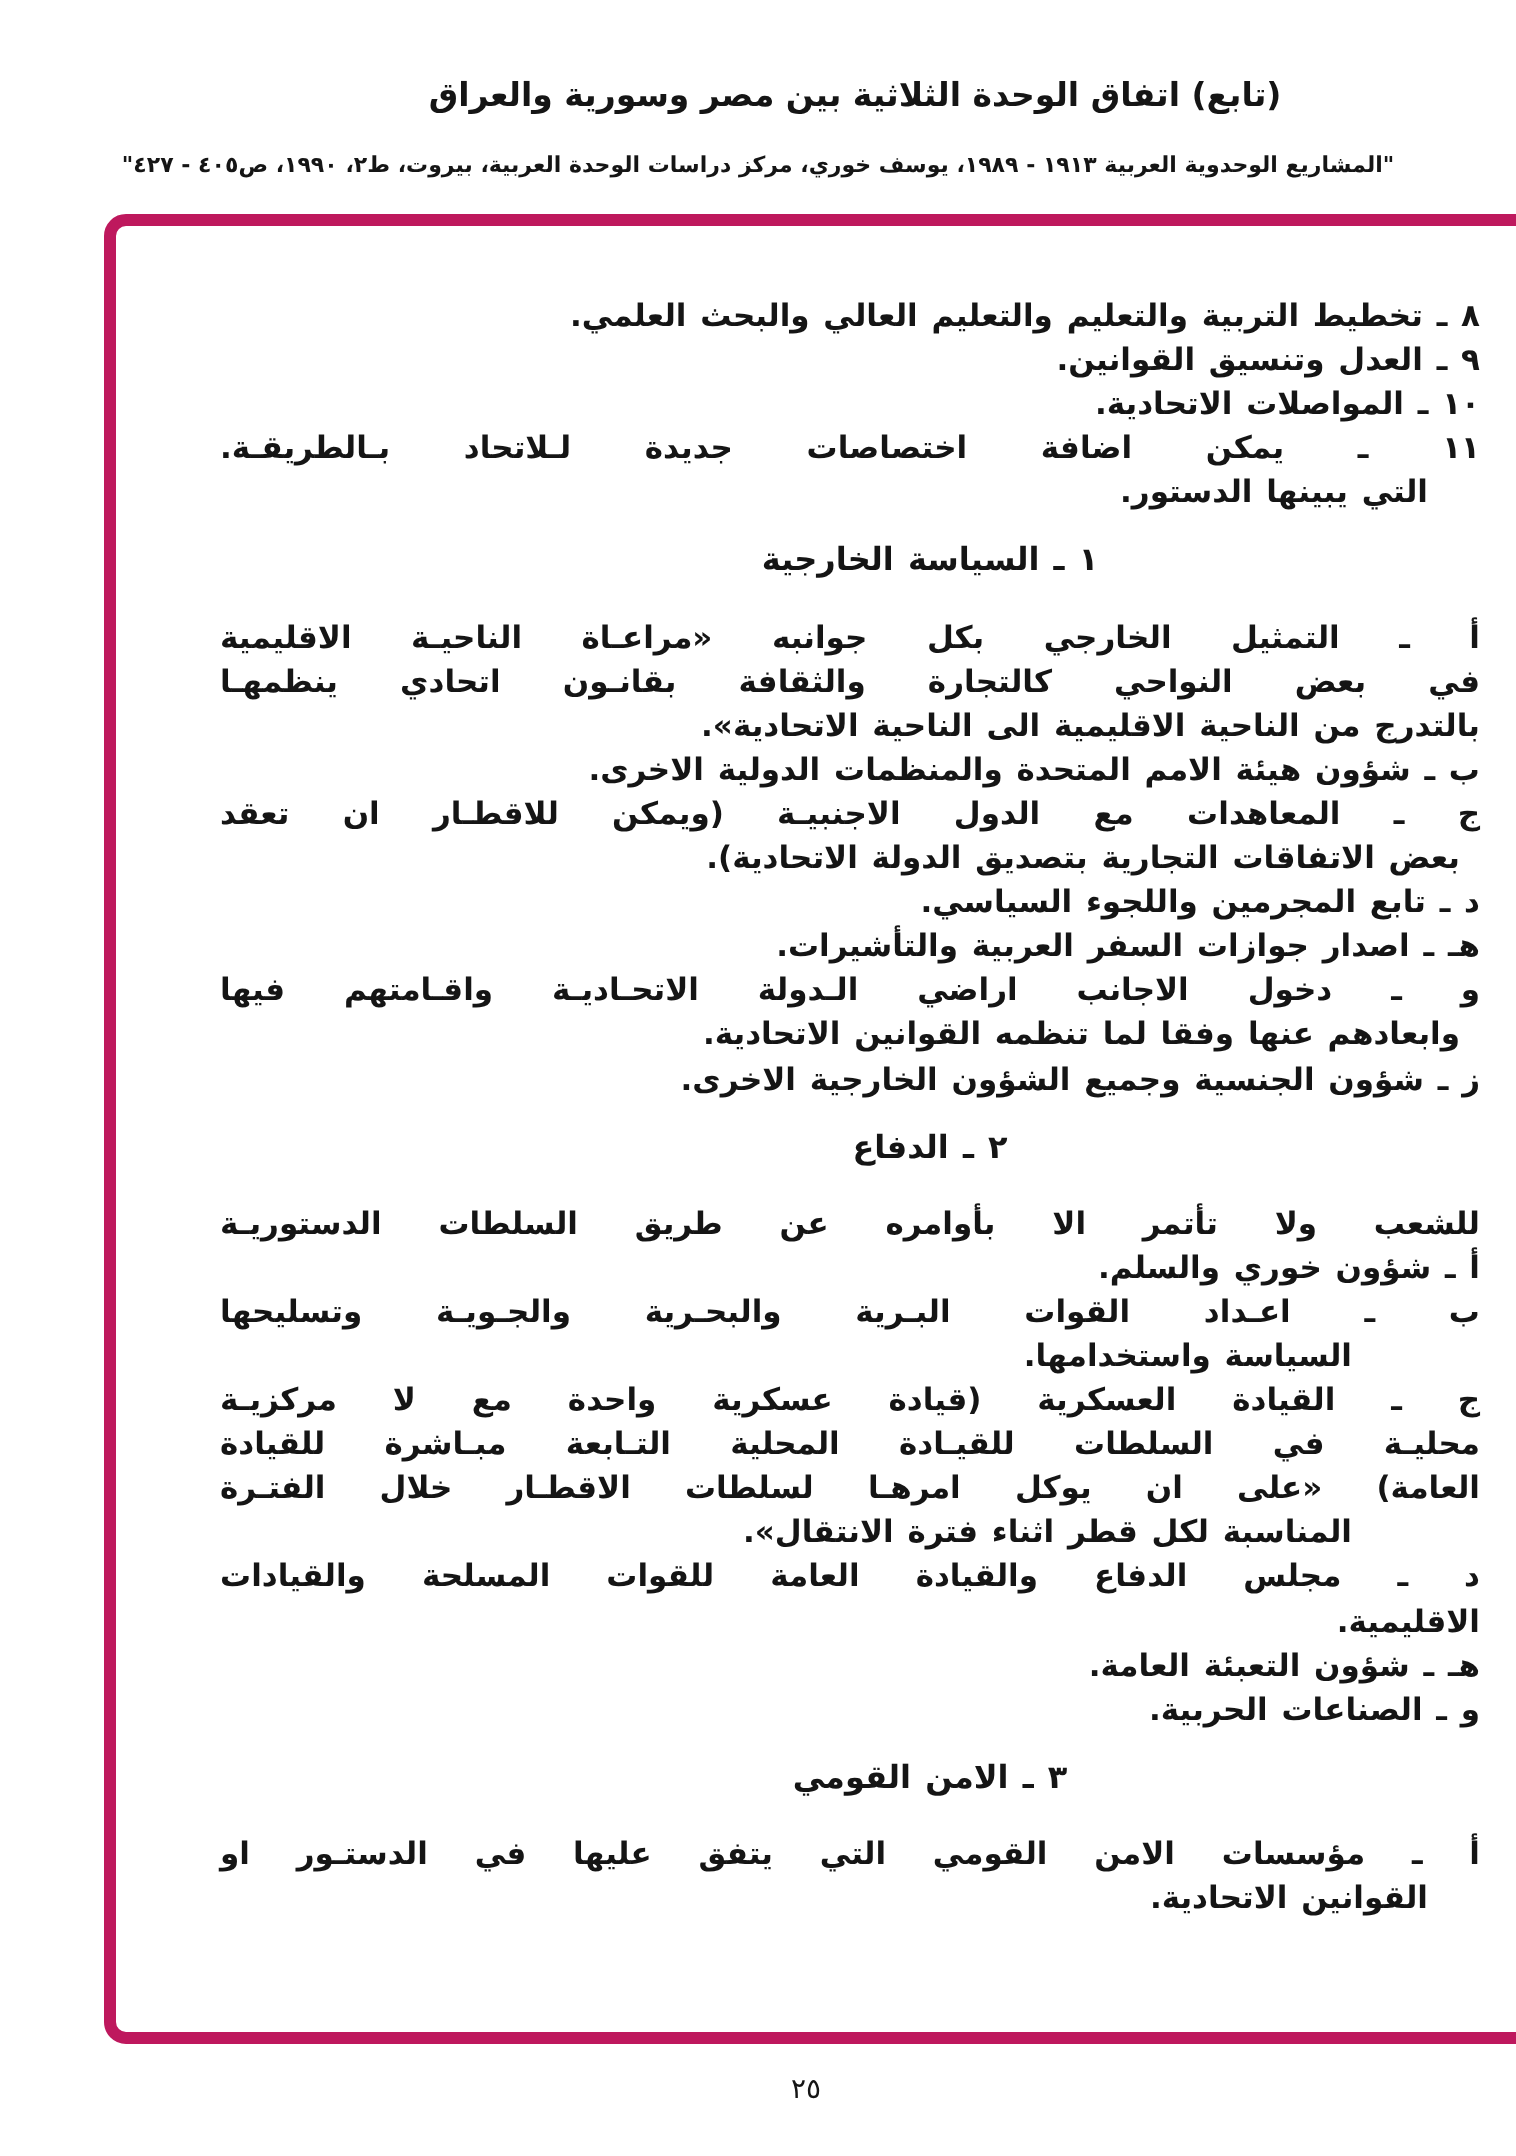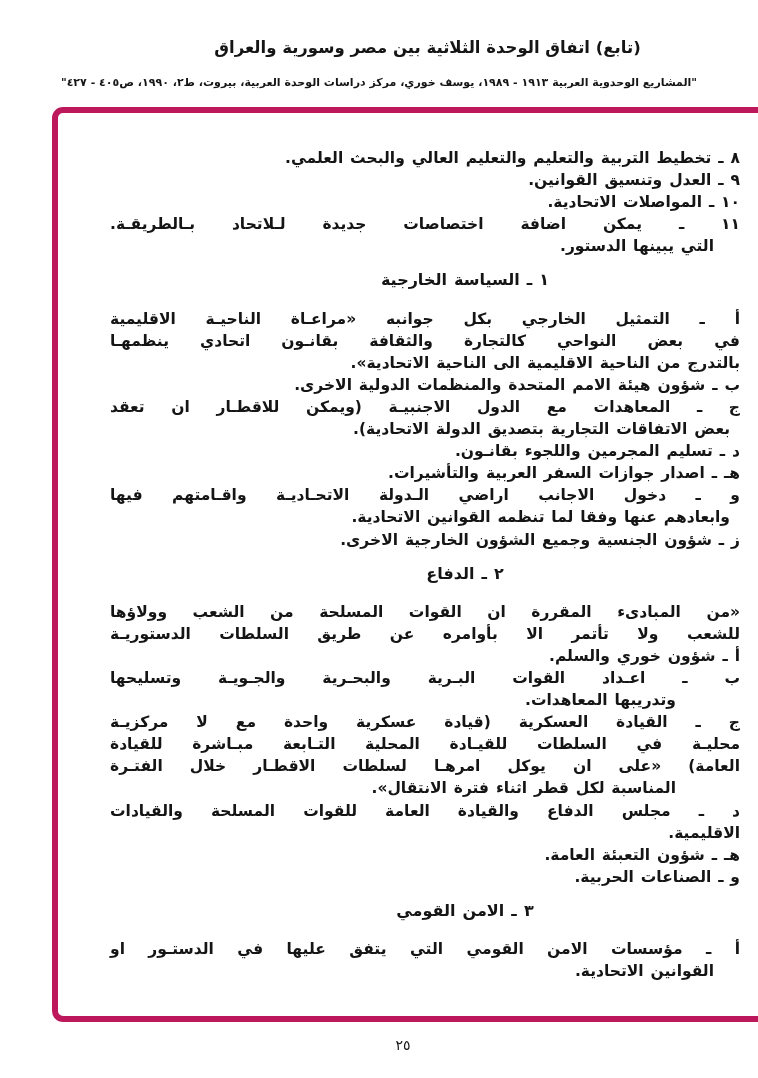--- a/index.html
+++ b/index.html
@@ -75,32 +75,31 @@
     <div class="ln just">١١ ـ يمكن اضافة اختصاصات جديدة لـلاتحاد بـالطريقـة.</div>
     <div class="ln ind-m">التي يبينها الدستور.</div>
 
     <div class="sec-h">١ ـ السياسة الخارجية</div>
     <div class="ln just">أ ـ التمثيل الخارجي بكل جوانبه «مراعـاة الناحيـة الاقليمية</div>
     <div class="ln just">في بعض النواحي كالتجارة والثقافة بقانـون اتحادي ينظمهـا</div>
     <div class="ln">بالتدرج من الناحية الاقليمية الى الناحية الاتحادية».</div>
     <div class="ln">ب ـ شؤون هيئة الامم المتحدة والمنظمات الدولية الاخرى.</div>
     <div class="ln just">ج ـ المعاهدات مع الدول الاجنبيـة (ويمكن للاقطـار ان تعقد</div>
     <div class="ln ind-s">بعض الاتفاقات التجارية بتصديق الدولة الاتحادية).</div>
-    <div class="ln">د ـ تسليم المجرمين واللجوء بقانـون.</div>
+    <div class="ln">د ـ تابع المجرمين واللجوء السياسي.</div>
     <div class="ln">هـ ـ اصدار جوازات السفر العربية والتأشيرات.</div>
     <div class="ln just">و ـ دخول الاجانب اراضي الـدولة الاتحـاديـة واقـامتهم فيها</div>
     <div class="ln ind-s">وابعادهم عنها وفقا لما تنظمه القوانين الاتحادية.</div>
     <div class="ln">ز ـ شؤون الجنسية وجميع الشؤون الخارجية الاخرى.</div>
 
     <div class="sec-h">٢ ـ الدفاع</div>
-    <div class="ln just">«من المبادىء المقررة ان القوات المسلحة من الشعب وولاؤها</div>
     <div class="ln just">للشعب ولا تأتمر الا بأوامره عن طريق السلطات الدستوريـة</div>
     <div class="ln">أ ـ شؤون خوري والسلم.</div>
     <div class="ln just">ب ـ اعـداد القوات البـرية والبحـرية والجـويـة وتسليحها</div>
-    <div class="ln ind-l">وتدريبها المعاهدات.</div>
+    <div class="ln ind-l">السياسة واستخدامها.</div>
     <div class="ln just">ج ـ القيادة العسكرية (قيادة عسكرية واحدة مع لا مركزيـة</div>
     <div class="ln just">محليـة في السلطات للقيـادة المحلية التـابعة مبـاشرة للقيادة</div>
     <div class="ln just">العامة) «على ان يوكل امرهـا لسلطات الاقطـار خلال الفتـرة</div>
     <div class="ln ind-l">المناسبة لكل قطر اثناء فترة الانتقال».</div>
     <div class="ln just">د ـ مجلس الدفاع والقيادة العامة للقوات المسلحة والقيادات</div>
     <div class="ln">الاقليمية.</div>
     <div class="ln">هـ ـ شؤون التعبئة العامة.</div>
     <div class="ln">و ـ الصناعات الحربية.</div>
 
     <div class="sec-h">٣ ـ الامن القومي</div>

